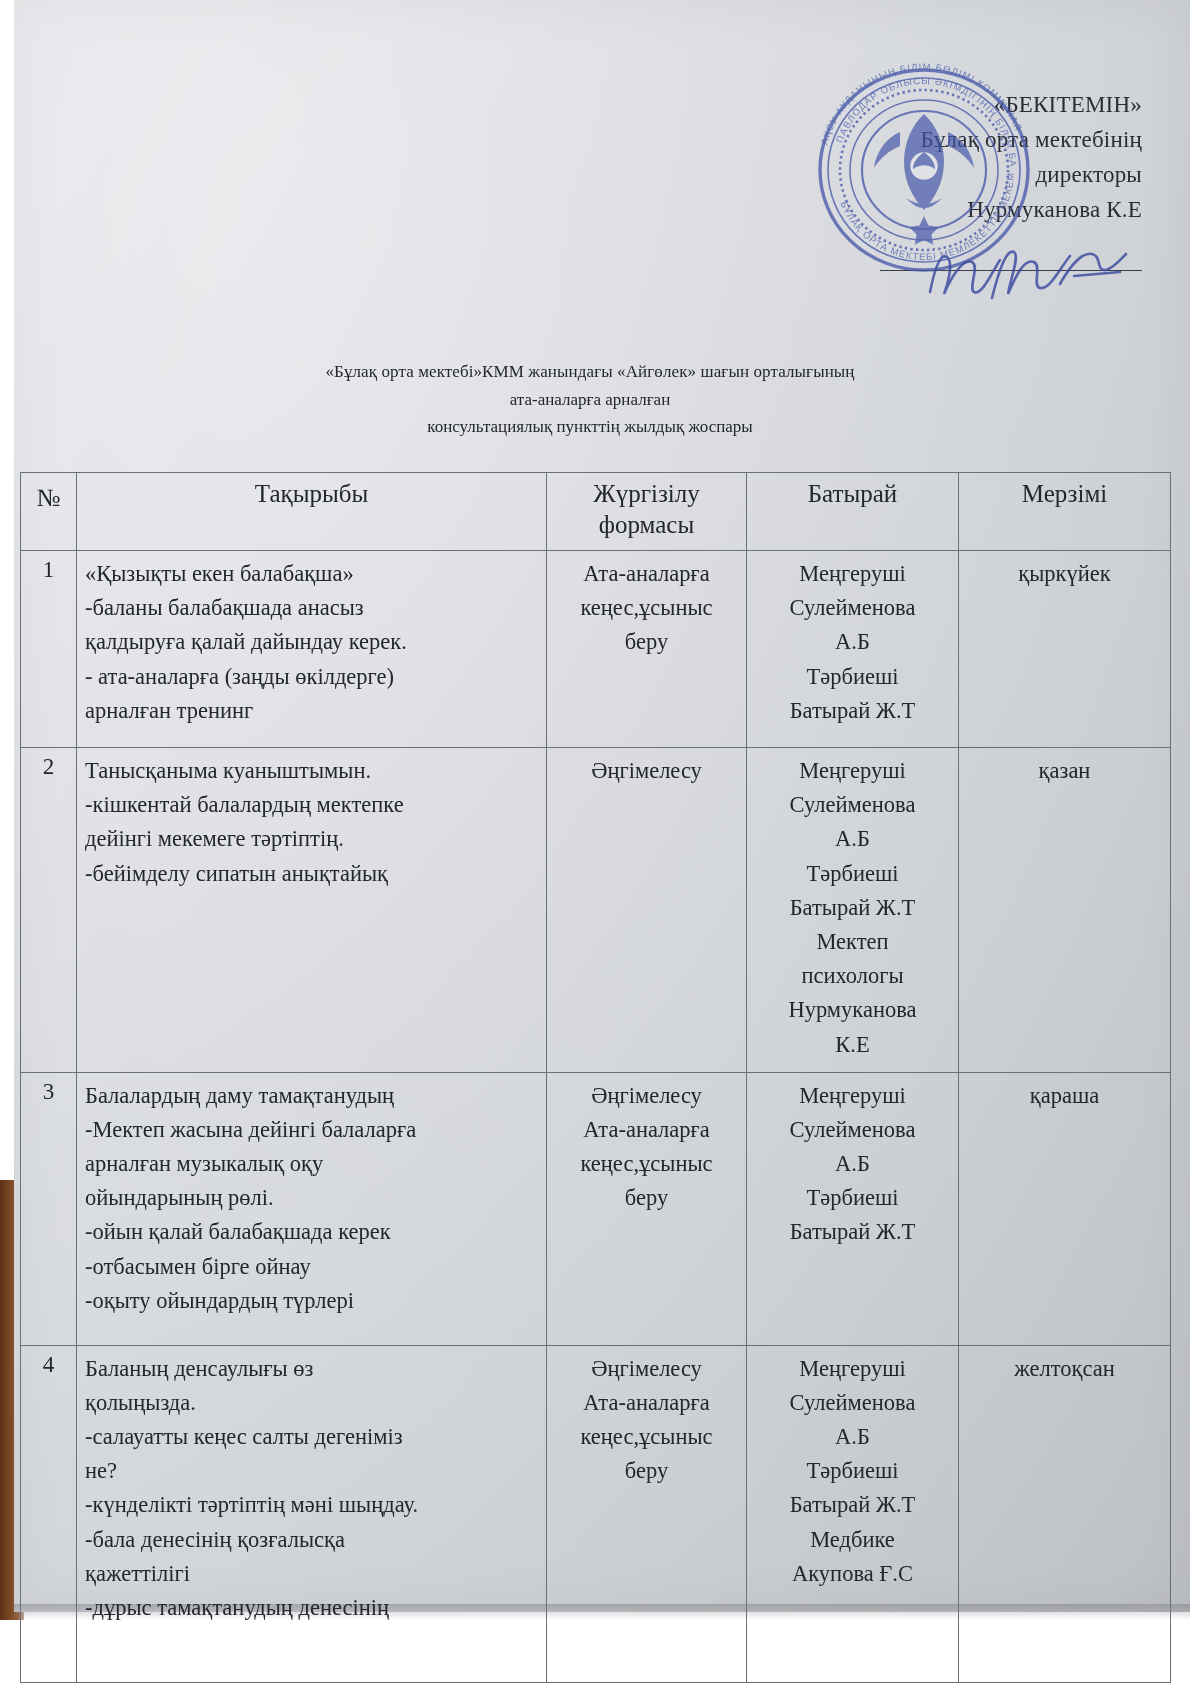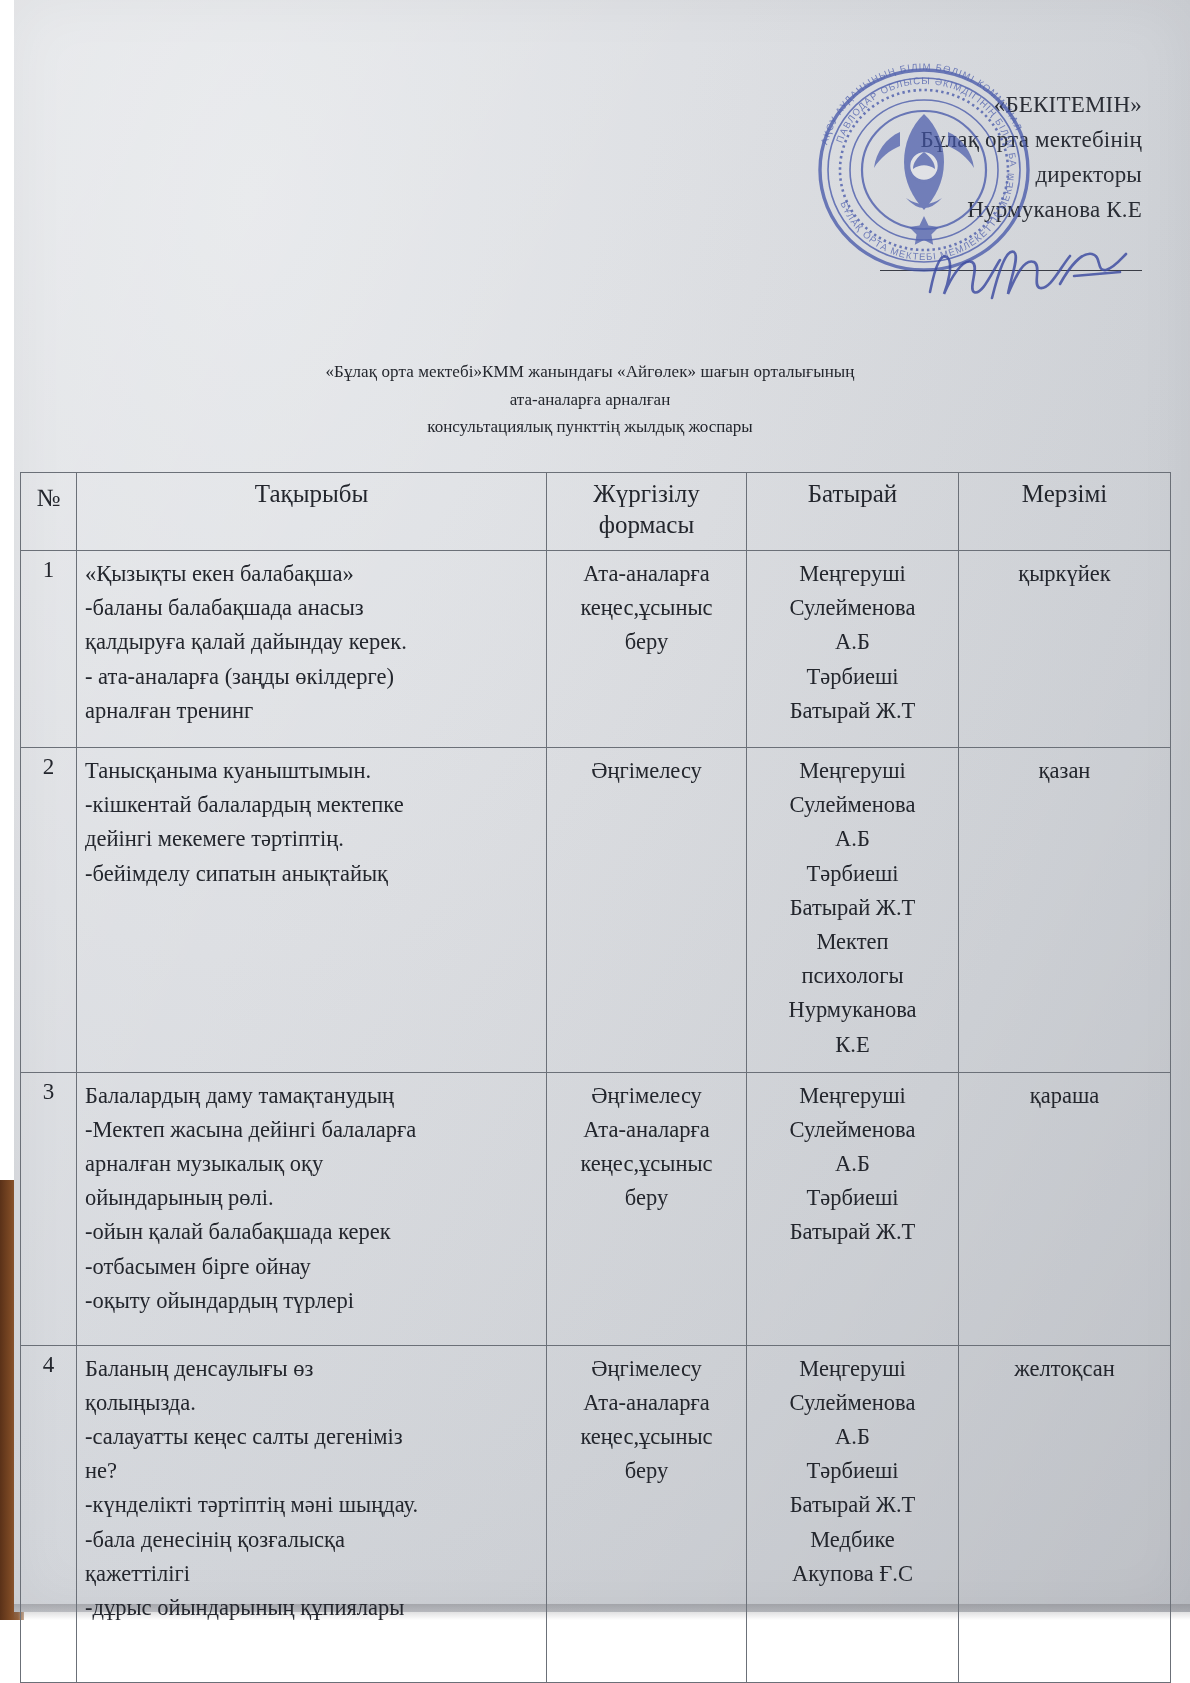--- a/index.html
+++ b/index.html
@@ -346,21 +346,21 @@
       <tr class="row-4">
         <td class="cell-no">4</td>
         <td class="cell-topic">
           <span class="ln">Баланың денсаулығы өз</span>
           <span class="ln">қолыңызда.</span>
           <span class="ln">-салауатты кеңес салты дегеніміз</span>
           <span class="ln">не?</span>
           <span class="ln">-күнделікті тәртіптің мәні шыңдау.</span>
           <span class="ln">-бала денесінің қозғалысқа</span>
           <span class="ln">қажеттілігі</span>
-          <span class="ln">-дұрыс ойындарының құпиялары</span>
+          <span class="ln">-дұрыс тамақтанудың денесінің</span>
         </td>
         <td class="cell-form">
           <span class="ln">Әңгімелесу</span>
           <span class="ln">Ата-аналарға</span>
           <span class="ln">кеңес,ұсыныс</span>
           <span class="ln">беру</span>
         </td>
         <td class="cell-resp">
           <span class="ln">Меңгеруші</span>
           <span class="ln">Сулейменова</span>

